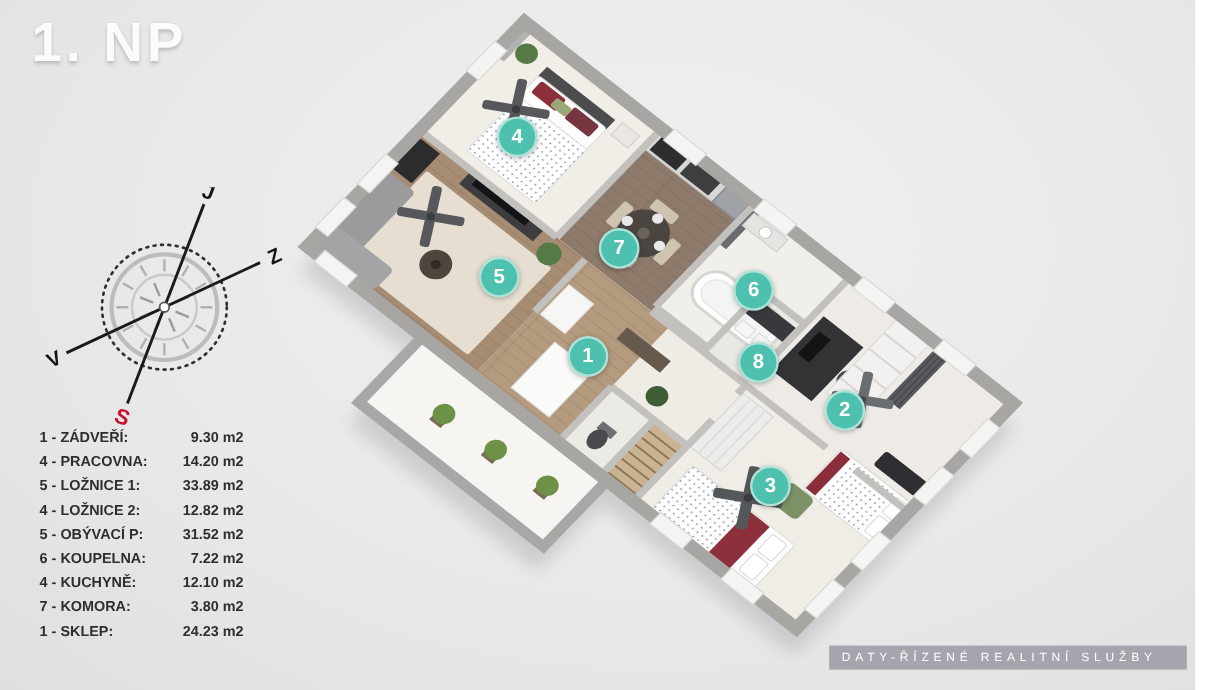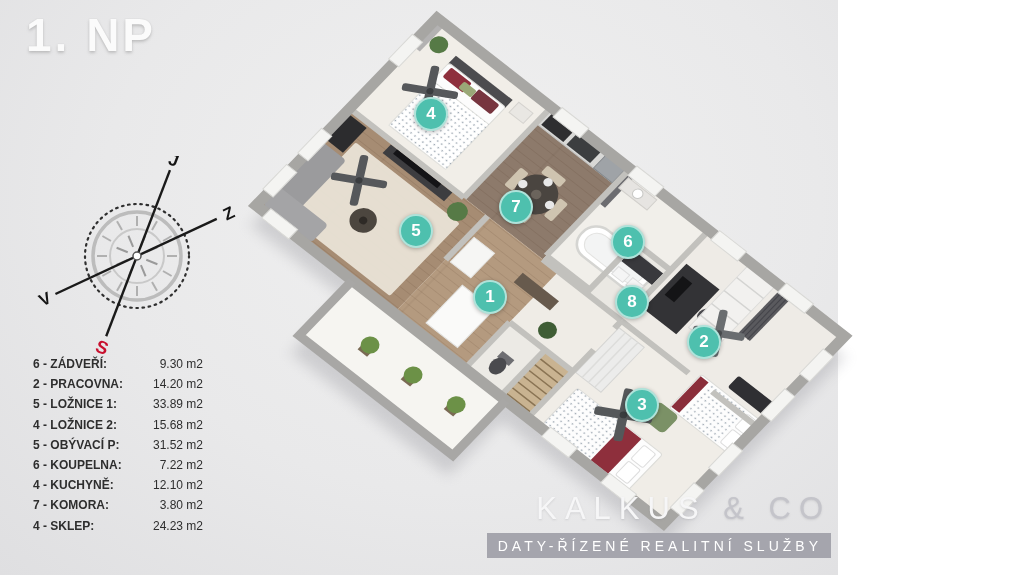--- a/index.html
+++ b/index.html
@@ -1,45 +1,45 @@
 <!DOCTYPE html>
 <html><head>
 <meta charset="utf-8">
 <style>
   html,body{margin:0;padding:0;}
   body{width:1024px;height:575px;overflow:hidden;font-family:"Liberation Sans","DejaVu Sans",sans-serif;}
-  .stage{position:relative;width:838px;height:575px;
+  .stage{position:relative;width:996px;height:575px;
     background:radial-gradient(ellipse at 55% 35%, #f0f0f0 0%, #e9e9ea 55%, #dfdfe1 100%);}
   
   .title{position:absolute;left:26px;top:8px;font-size:46px;font-weight:800;letter-spacing:3px;
     color:#fbfbfb;text-shadow:0 2px 3px rgba(120,120,120,0.35), 0 0 1px rgba(150,150,150,0.4);}
   
   .legend{position:absolute;left:33px;top:358px;width:170px;color:#2e2e2e;}
   .legend h2{margin:0 0 12px 0;font-size:20px;letter-spacing:1px;color:#333;
     border-bottom:3px solid #4a4a4a;display:inline-block;padding-bottom:1px;}
   .lrow{display:flex;justify-content:space-between;align-items:baseline;margin:0 0 7.6px 0;font-size:12px;line-height:1.05;}
   .lrow .lbl{font-weight:bold;white-space:nowrap;}
-  .lrow .val{font-weight:normal;white-space:nowrap;text-align:right;}
+  .lrow .val{font-weight:bold;white-space:nowrap;text-align:right;}
   
   .compass{position:absolute;left:37px;top:156px;width:200px;height:200px;}
   .compass text{font-weight:bold;font-size:17px;fill:#141414;}
   
   .marker{position:absolute;width:30px;height:30px;border-radius:50%;
     display:flex;align-items:center;justify-content:center;
     color:#fff;font-size:17px;font-weight:bold;
     border:2px solid rgba(255,255,255,0.55);
     box-shadow:0 1px 4px rgba(0,0,0,0.28);
     transform:translate(-50%,-50%);}
   
   .logo{position:absolute;right:7px;bottom:17px;text-align:right;}
   .logo .name{font-size:31px;font-weight:400;letter-spacing:8px;white-space:nowrap;
     color:#f6f6f7;text-shadow:0 1px 2px rgba(140,140,145,0.25);}
   .logo .name .dim{color:#c4c4ca;}
   .logo .tagbar{margin-top:6px;background:#a5a5ad;color:#ffffff;
-    font-size:14px;letter-spacing:4px;padding:5px 9px 4px 11px;white-space:nowrap;}
+    font-size:10px;letter-spacing:4px;padding:5px 25px 4px 11px;white-space:nowrap;}
   .plan{position:absolute;left:0;top:0;width:1024px;height:575px;}
 </style>
 </head>
 <body>
 
 <div class="stage">
 
   <svg class="plan" viewBox="0 0 1024 575">
     <defs>
       <pattern id="dots" width="5" height="5" patternUnits="userSpaceOnUse">
@@ -275,61 +275,56 @@
       <div class="marker" style="left: 431px; top: 114px; background: rgb(78, 192, 174);">4</div>
       <div class="marker" style="left: 416px; top: 231px; background: rgb(78, 192, 174);">5</div>
       <div class="marker" style="left: 628px; top: 242px; background: rgb(78, 192, 174);">6</div>
       <div class="marker" style="left: 516px; top: 207px; background: rgb(78, 192, 174);">7</div>
       <div class="marker" style="left: 632px; top: 302px; background: rgb(78, 192, 174);">8</div>
     </div>
 
   <div class="legend">
     <div id="legend-rows">
         <div class="lrow">
-          <span class="lbl">6 - ZÁDVEŘÍ:</span>
+          <span class="lbl">1 - ZÁDVEŘÍ:</span>
           <span class="val">9.30 m2</span>
         </div>
         <div class="lrow">
-          <span class="lbl">2 - PRACOVNA:</span>
+          <span class="lbl">4 - PRACOVNA:</span>
           <span class="val">14.20 m2</span>
         </div>
         <div class="lrow">
           <span class="lbl">5 - LOŽNICE 1:</span>
           <span class="val">33.89 m2</span>
         </div>
         <div class="lrow">
           <span class="lbl">4 - LOŽNICE 2:</span>
-          <span class="val">15.68 m2</span>
+          <span class="val">12.82 m2</span>
         </div>
         <div class="lrow">
           <span class="lbl">5 - OBÝVACÍ P:</span>
           <span class="val">31.52 m2</span>
         </div>
         <div class="lrow">
           <span class="lbl">6 - KOUPELNA:</span>
           <span class="val">7.22 m2</span>
         </div>
         <div class="lrow">
           <span class="lbl">4 - KUCHYNĚ:</span>
           <span class="val">12.10 m2</span>
         </div>
         <div class="lrow">
           <span class="lbl">7 - KOMORA:</span>
           <span class="val">3.80 m2</span>
         </div>
         <div class="lrow">
-          <span class="lbl">4 - SKLEP:</span>
+          <span class="lbl">1 - SKLEP:</span>
           <span class="val">24.23 m2</span>
         </div>
       </div>
     
   </div>
 
   <div class="logo">
-    <div class="name">
-      <span>KALKUS</span>
-      <span class="dim">&amp;</span>
-      <span class="dim">CO</span>
-    </div>
     <div class="tagbar">DATY-ŘÍZENÉ REALITNÍ SLUŽBY</div>
   </div>
 
 </div>
 
 </body></html>

